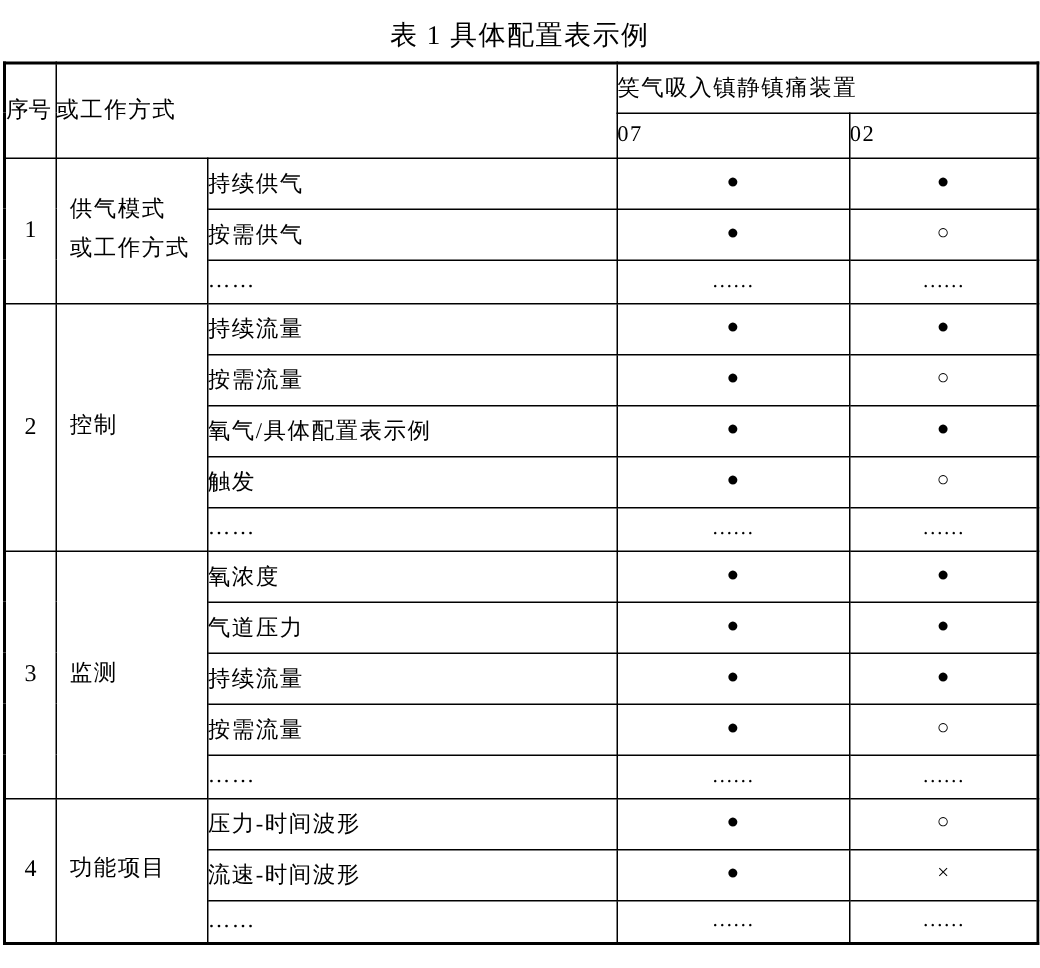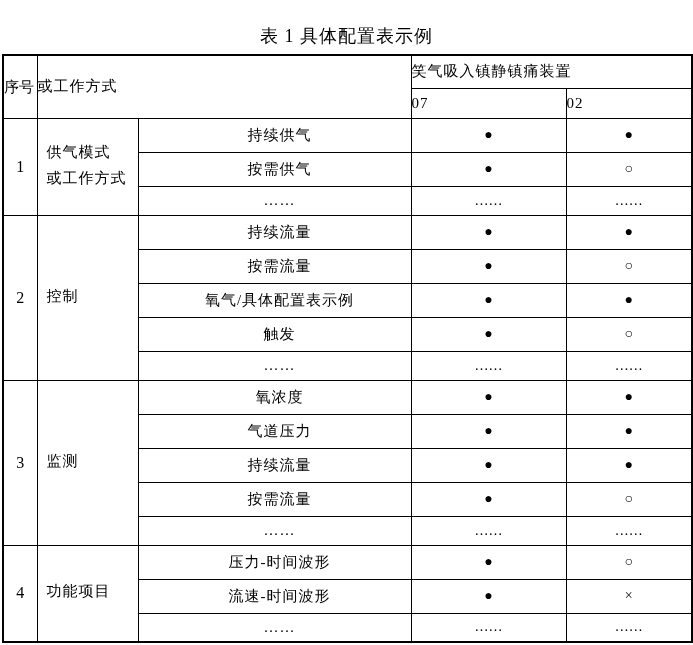--- a/index.html
+++ b/index.html
@@ -9,21 +9,21 @@
     width: 693px;
     height: 645px;
     overflow: hidden;
     color: #000000;
     font-family: "Liberation Serif", "DejaVu Serif", serif;
   }
   .page-title {
     text-align: center;
     font-size: 18px;
     line-height: 24px;
-    padding-top: 24px;
+    padding-top: 11px;
     height: 30px;
     letter-spacing: 1px;
   }
   table.config-table {
     border-collapse: collapse;
     table-layout: fixed;
     width: 689px;
     margin: 0 2px;
     border: 2px solid #000;
   }
@@ -60,22 +60,21 @@
   }
   td.col-cat {
     text-align: left;
     padding-left: 9px;
     white-space: pre-line;
     line-height: 26px;
     letter-spacing: 1px;
     font-family: Liberation Mono, monospace;
   }
   td.col-item {
-    text-align: center;
-    padding-left: 10px;
+    text-align: left;
     letter-spacing: 1px;
   }
   td.col-mark {
     text-align: center;
     font-size: 14px;
   }
 </style>
 </head>
 <body>
 

